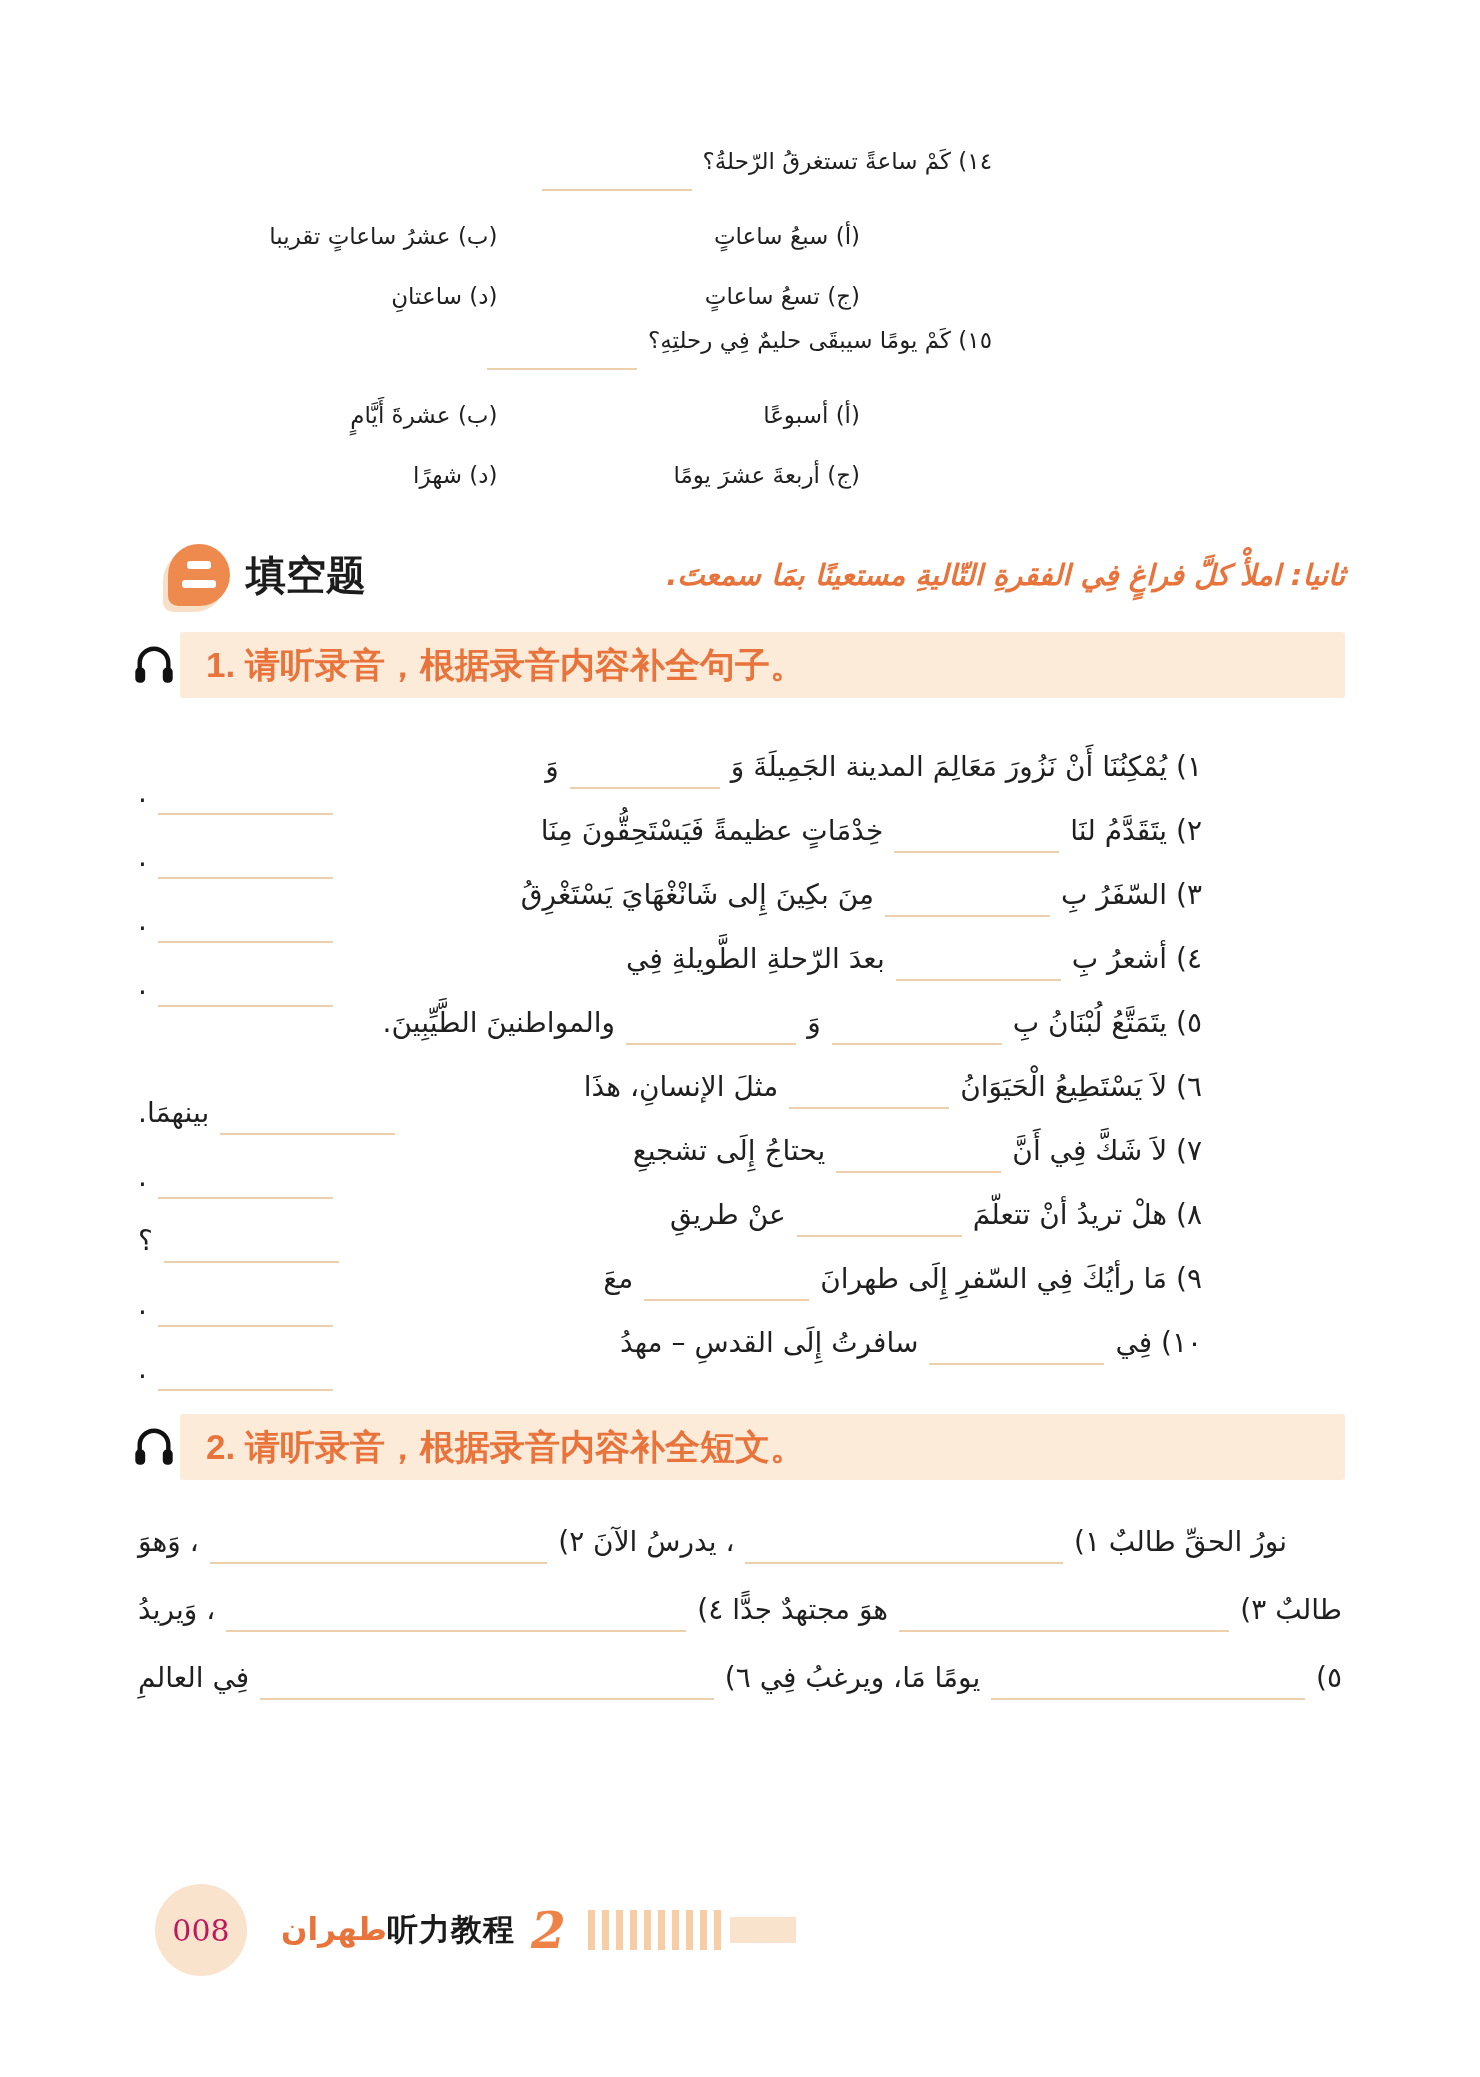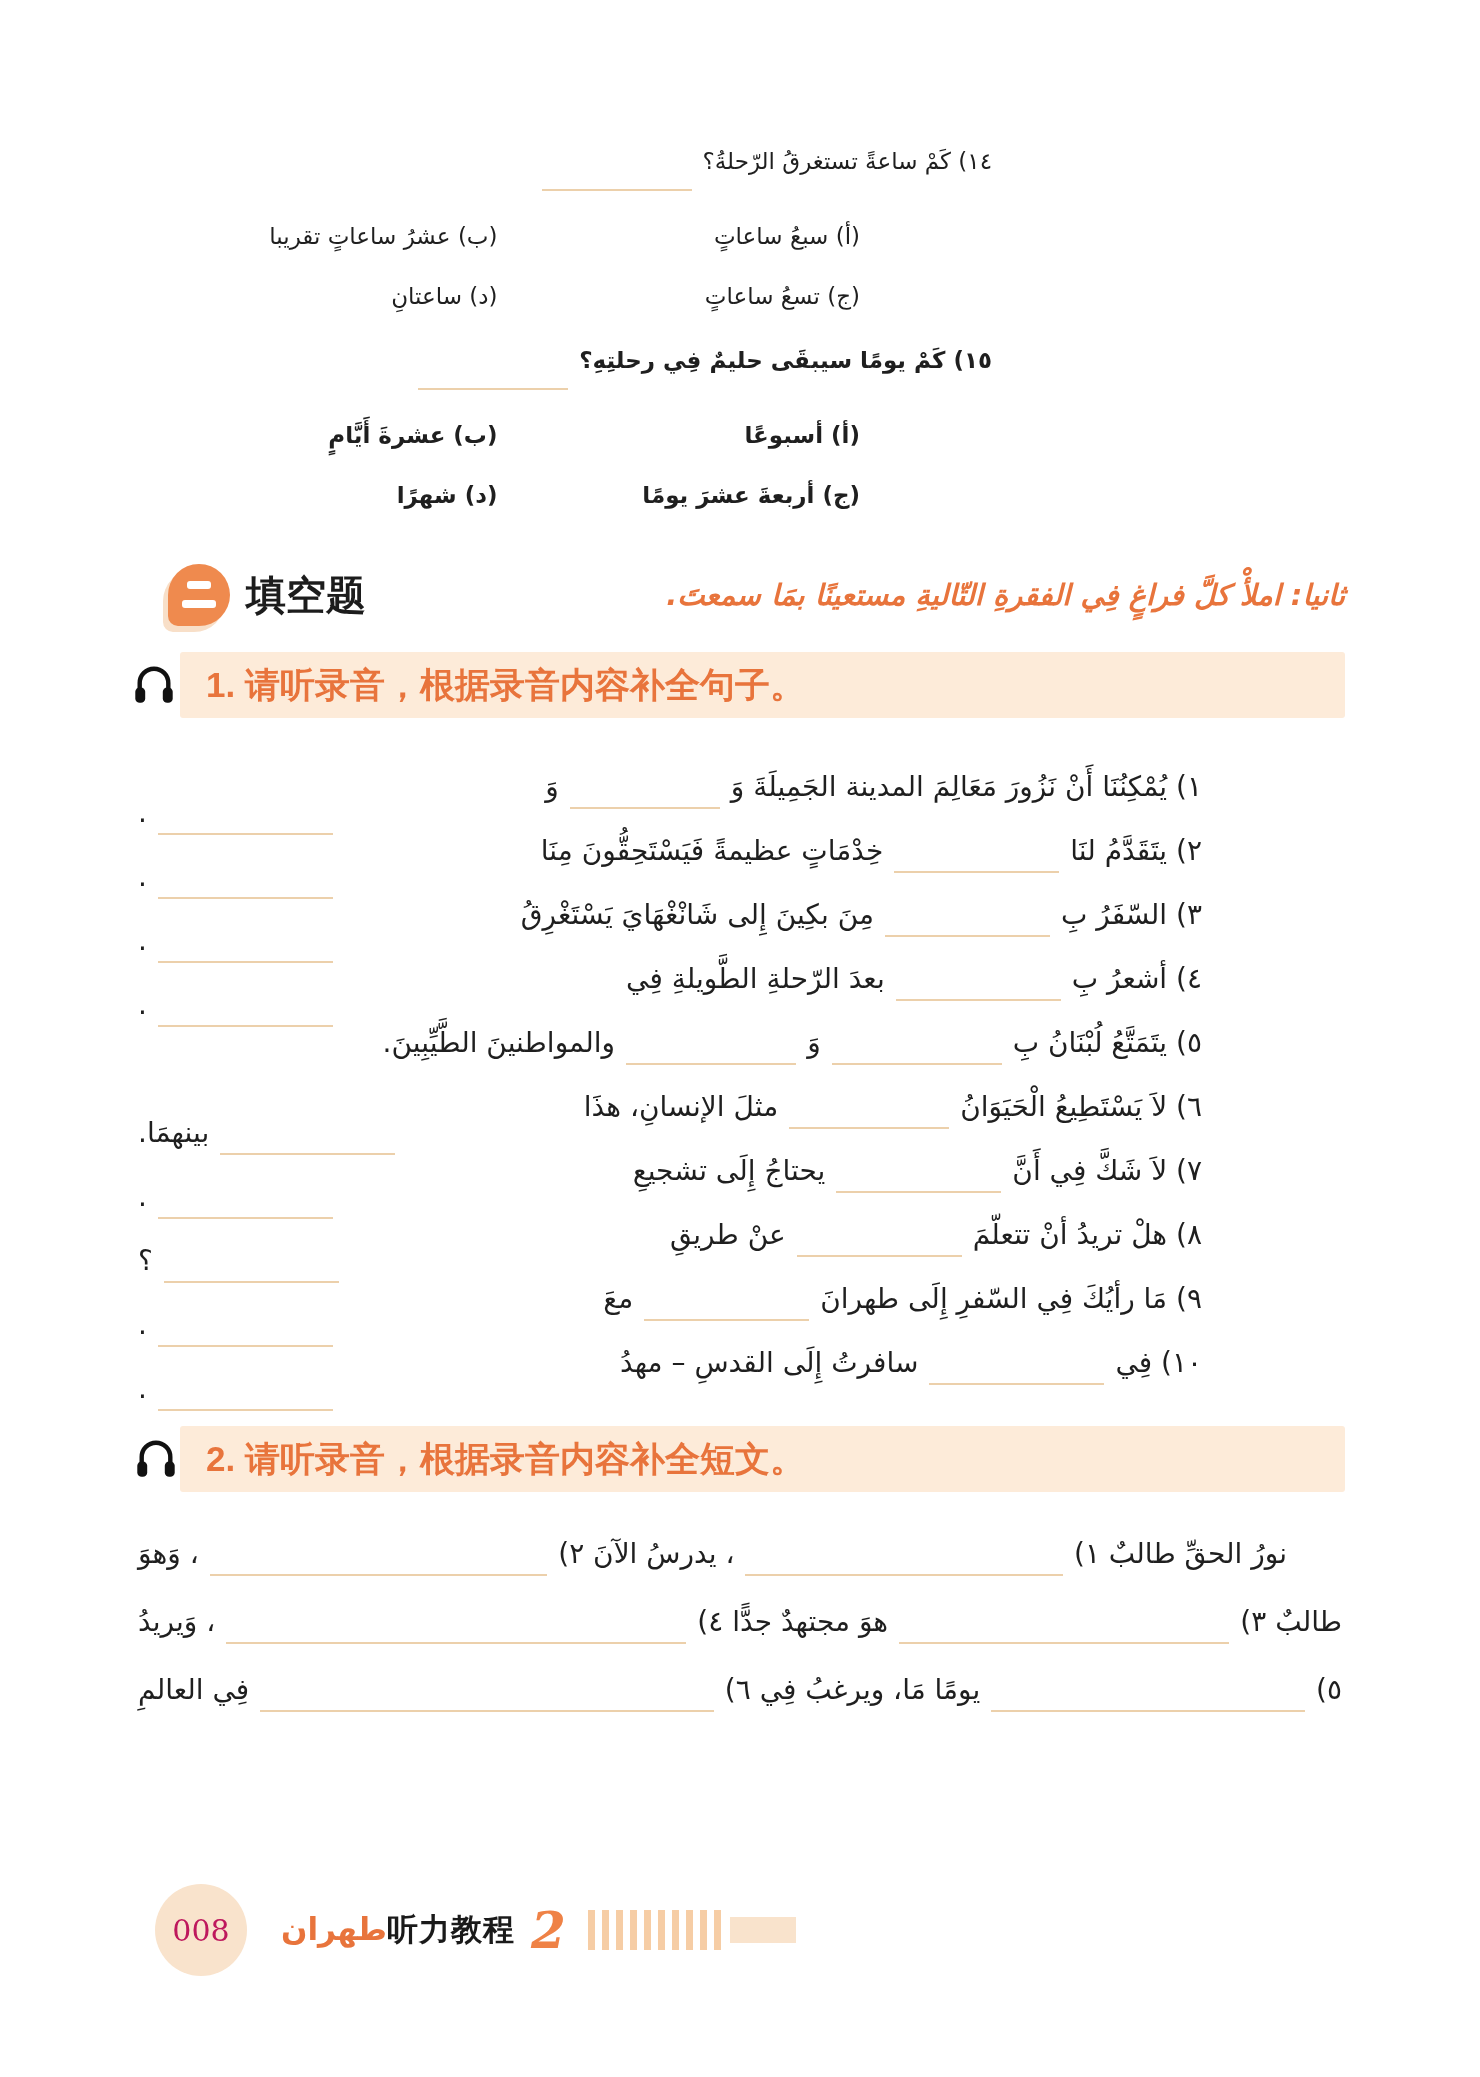--- a/index.html
+++ b/index.html
@@ -34,21 +34,21 @@
   .opts{
     display:grid;
     grid-template-columns:1fr 1fr;
     direction:rtl;
     margin-top:33px;
     row-gap:34px;
   }
   .opt{ white-space:nowrap; }
   .opt.right-col{ padding-right:135px; }
   .opt.left-col{ padding-right:85px; }
-  .q-block.second{ margin-top:38px;font-weight:bold; }
+  .q-block.second{ margin-top:18px; }
   
   .section-row{
     display:flex; align-items:center;
     margin:56px 135px 0 168px;
   }
   .sec-icon{
     width:62px;height:62px; flex:none;
     background:#ef8a4e;
     border-radius:50% 50% 50% 16%;
     box-shadow:-5px 6px 0 0 #f8dfc8;
@@ -72,21 +72,21 @@
     color:#e8743c; font-weight:bold;
     font-size:29px;
     white-space:nowrap;
     font-style:italic;
   }
   
   .task-row{
     display:flex; align-items:center;
     margin:26px 135px 0 132px;
   }
-  .task-row.second{ margin-top:16px;text-align:center; }
+  .task-row.second{ margin-top:24px; }
   .hp-icon{ width:48px; flex:none; }
   .banner{
     flex:1; height:66px;
     background:#fdebd9;
     border-radius:3px;
     display:flex; align-items:center;
     padding-left:26px;
     font-size:35px; font-weight:bold; color:#e8743c;
     font-family:"Liberation Sans","DejaVu Sans",sans-serif;
   }

